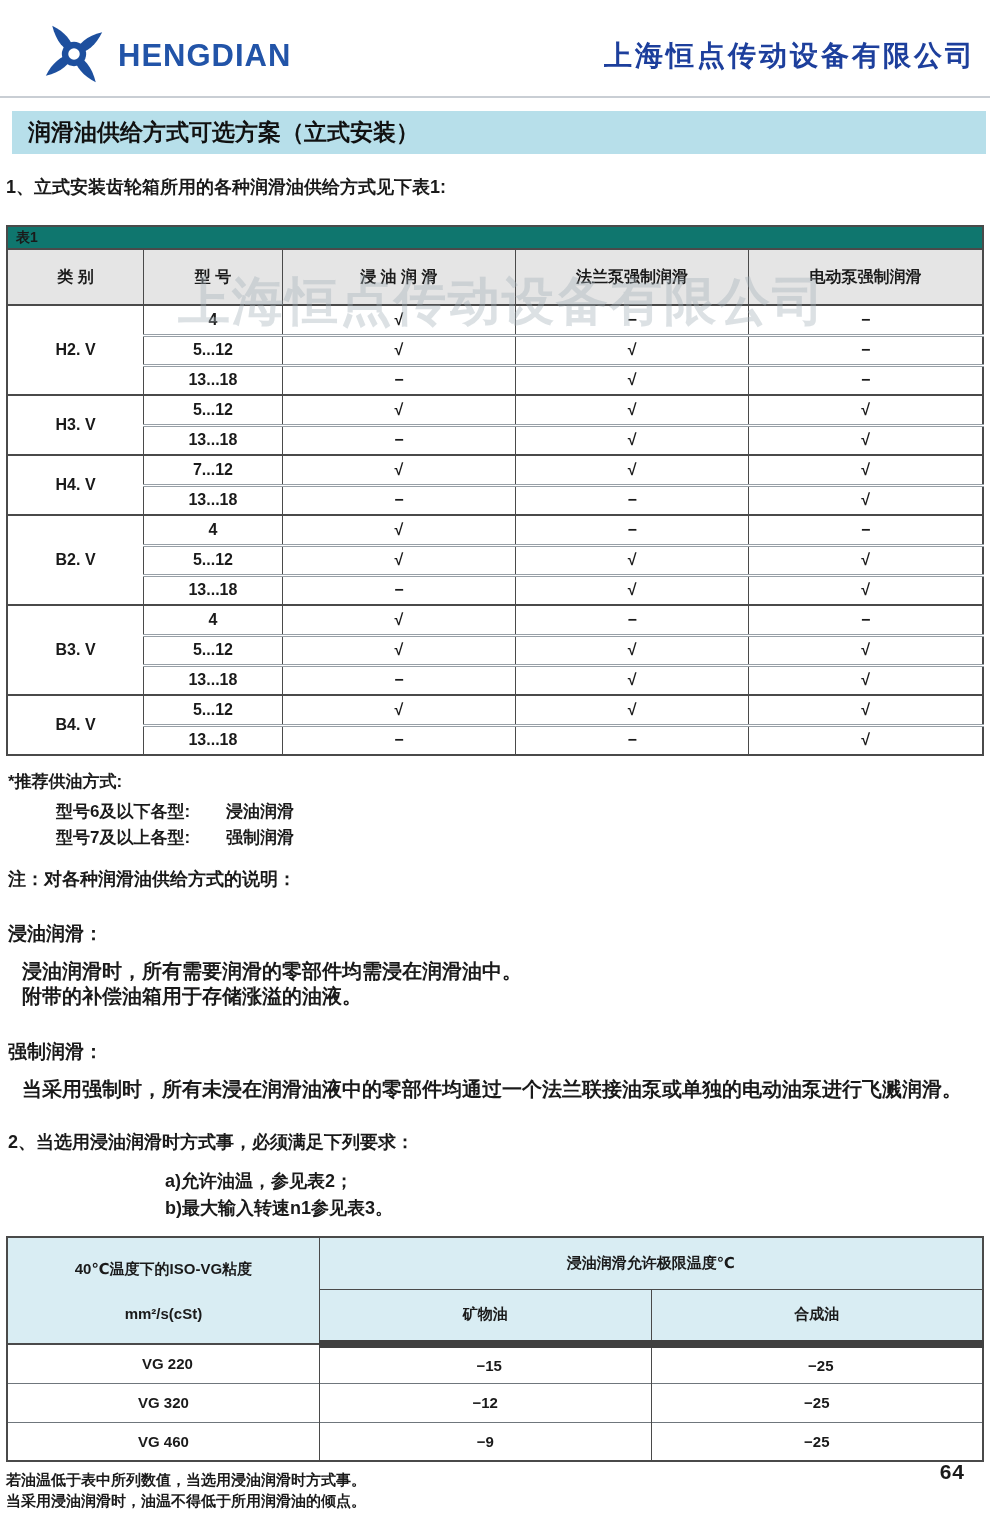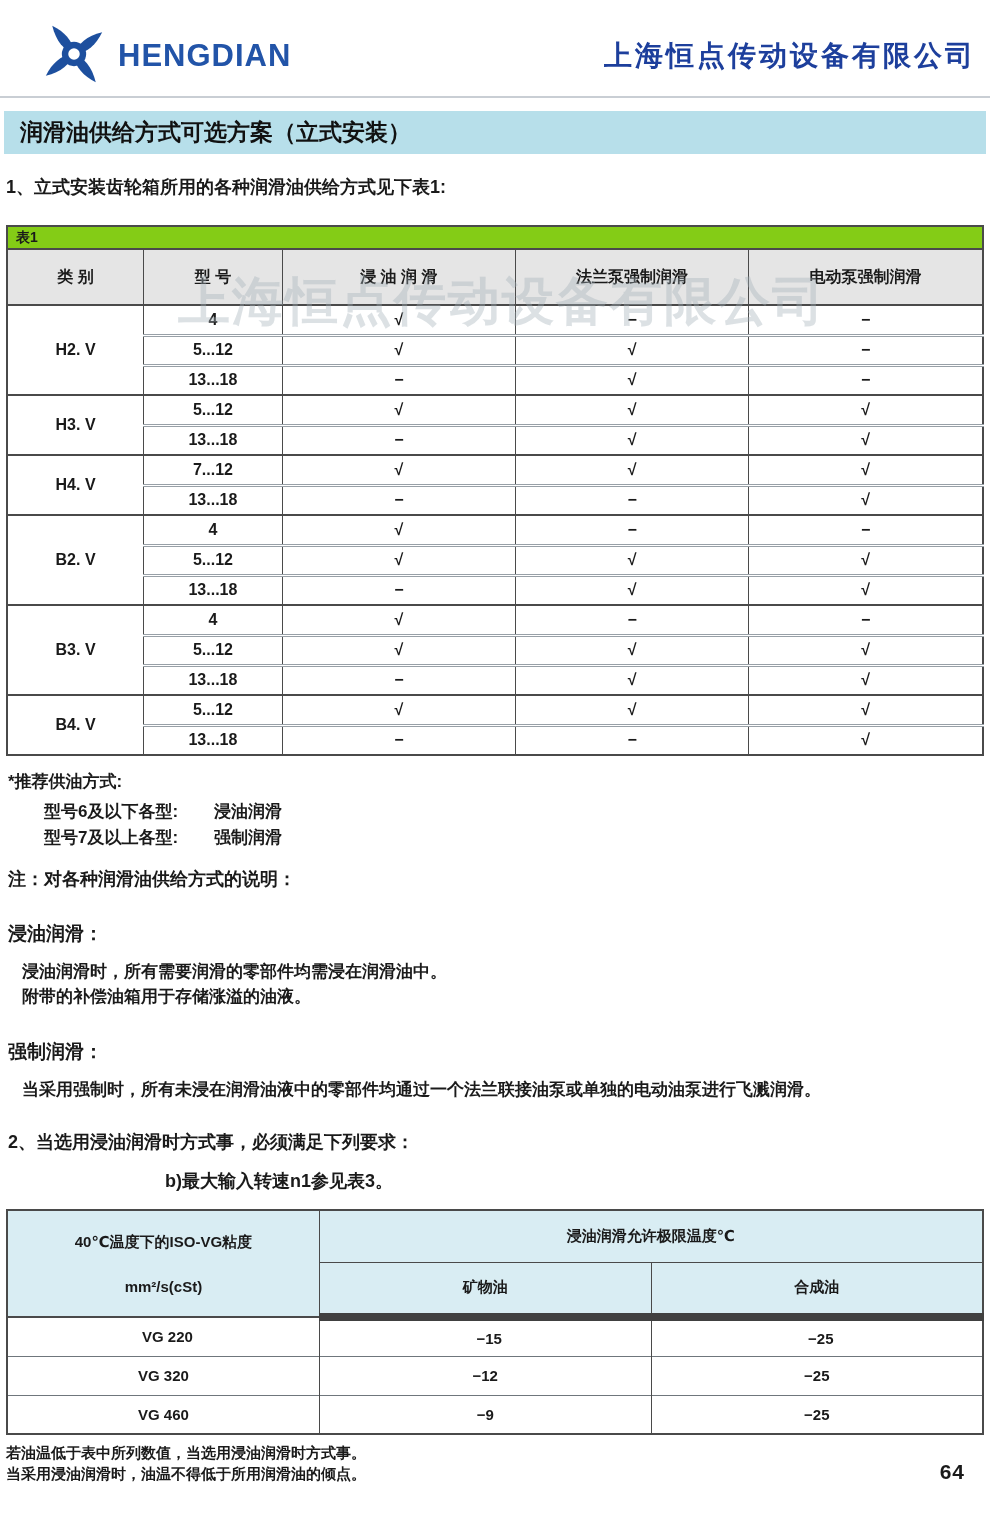--- a/index.html
+++ b/index.html
@@ -16,55 +16,55 @@
   }
   .logo-wrap { display: flex; align-items: center; gap: 12px; }
   .logo-text { color: #2254a8; font-size: 31px; font-weight: bold; letter-spacing: 1px; }
   .company {
     color: #1d3f9c; font-family: "Liberation Serif", "DejaVu Serif", serif;
     font-weight: bold; font-size: 28px; letter-spacing: 3px; padding-right: 4px;
   }
   .head-rule { border: none; border-top: 2px solid #c9ced4; margin: 4px 0 0 0; }
   
   .title-bar {
-    margin: 13px 4px 0 4px; background: #b7dfea; height: 43px;
+    margin: 13px 4px 0 12px; background: #b7dfea; height: 43px;
     display: flex; align-items: center; padding-left: 16px;
     font-size: 23px; font-weight: bold; color: #111;
   }
   
   .intro { margin: 21px 0 26px 6px; font-size: 18px; line-height: 24px; }
   
   .tbl-wrap { margin: 0 6px; position: relative; }
   .tbl-caption {
-    background: #84cc16; border: 2px solid #4a4a4a; border-bottom: none;
+    background: #0f766e; border: 2px solid #4a4a4a; border-bottom: none;
     height: 23px; line-height: 21px; font-size: 14px; padding-left: 8px;
   }
   table { width: 100%; border-collapse: collapse; table-layout: fixed; }
   #table1, #table2 { border: 2px solid #4a4a4a; }
   th, td {
     border-left: 1px solid #4a4a4a; border-right: 1px solid #4a4a4a;
     text-align: center; font-size: 16px; font-weight: bold; color: #1a1a1a;
   }
   
   #table1 thead th { background: #e5e5e5; height: 56px; border-bottom: 2px solid #4a4a4a; }
   #table1 tbody td { height: 30px; border-top: 3px double #98a0a7; background: #fff; }
   #table1 tbody tr.grp-first td { border-top: 2px solid #4a4a4a; }
   #table1 td.cat-cell { background: #fff; }
   .watermark {
     position: absolute; top: 42px; left: 172px; z-index: 5;
     font-size: 52px; letter-spacing: 2px; white-space: nowrap;
     color: rgba(164, 176, 184, 0.38); pointer-events: none; font-weight: bold;
   }
   
   .rec-title { margin: 14px 0 6px 8px; font-size: 17px; }
-  .rec-row { margin-left: 44px; font-size: 17px; line-height: 26px; display: flex; }
+  .rec-row { margin-left: 56px; font-size: 17px; line-height: 26px; display: flex; }
   .rec-row .lbl { width: 170px; }
   .note-line { margin: 16px 0 0 8px; font-size: 18px; }
   .sec-head { margin: 30px 0 0 8px; font-size: 19px; }
-  .sec-body { margin: 12px 0 0 22px; font-size: 17px; line-height: 25px; }
+  .sec-body { margin: 12px 0 0 22px; font-size: 20px; line-height: 25px; }
   .item2-head { margin: 28px 0 0 8px; font-size: 18px; }
   .item2-sub { margin: 14px 0 0 165px; font-size: 18px; line-height: 27px; }
   
   #table2 th { background: #d9edf3; }
   #table2 .t2-left {
     height: 107px; border-bottom: 2px solid #4a4a4a;
     vertical-align: middle; font-size: 15px; margin-top: 45px;
   }
   .t2-left-inner { display: flex; flex-direction: column; gap: 26px; align-items: center; }
   #table2 .t2-right-top { height: 52px; border-bottom: 1px solid #4a4a4a; font-size: 15px; }
@@ -241,20 +241,21 @@
   <div>附带的补偿油箱用于存储涨溢的油液。</div>
 </div>
 
 <div class="sec-head">强制润滑：</div>
 <div class="sec-body">
   <div>当采用强制时，所有未浸在润滑油液中的零部件均通过一个法兰联接油泵或单独的电动油泵进行飞溅润滑。</div>
 </div>
 
 <div class="item2-head">2、当选用浸油润滑时方式事，必须满足下列要求：</div>
 <div class="item2-sub">
+  <div>a)允许油温，参见表2；</div>
   <div>b)最大输入转速n1参见表3。</div>
 </div>
 
 <div class="tbl-wrap" style="margin-top:14px">
   <table id="table2">
     <colgroup>
       <col style="width:32%">
         <col style="width:34%">
         <col style="width:34%">
     </colgroup>

